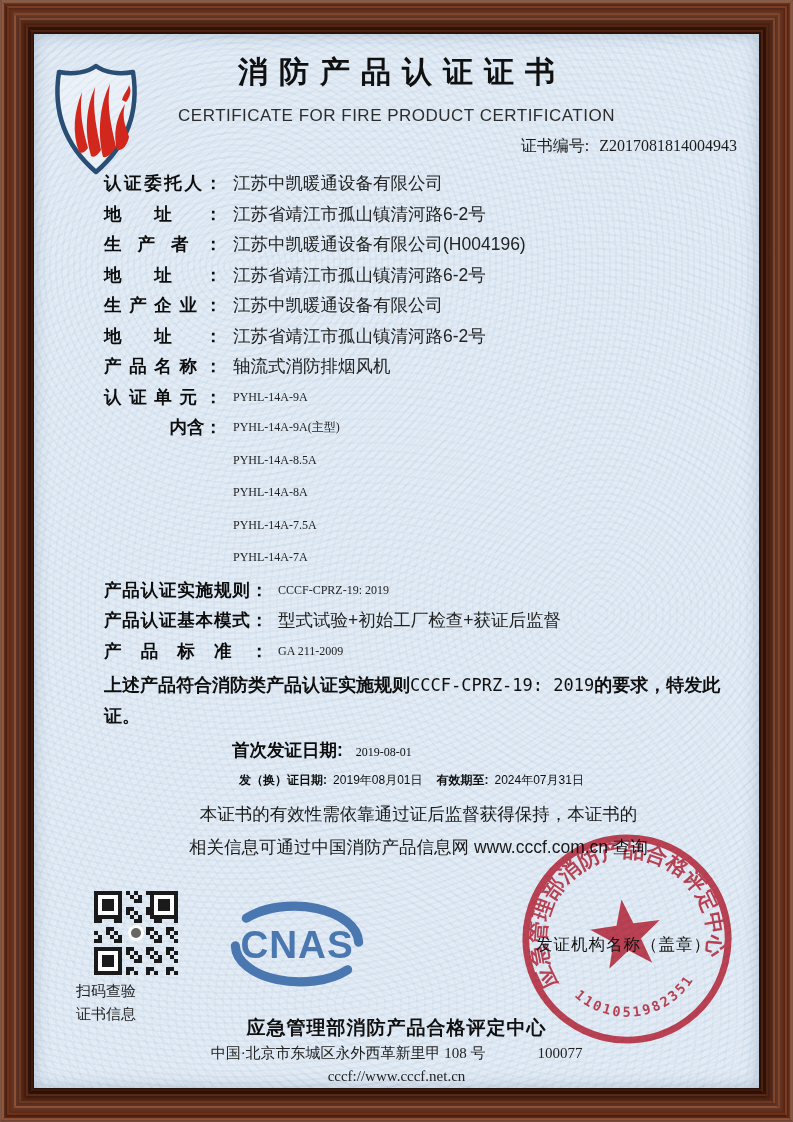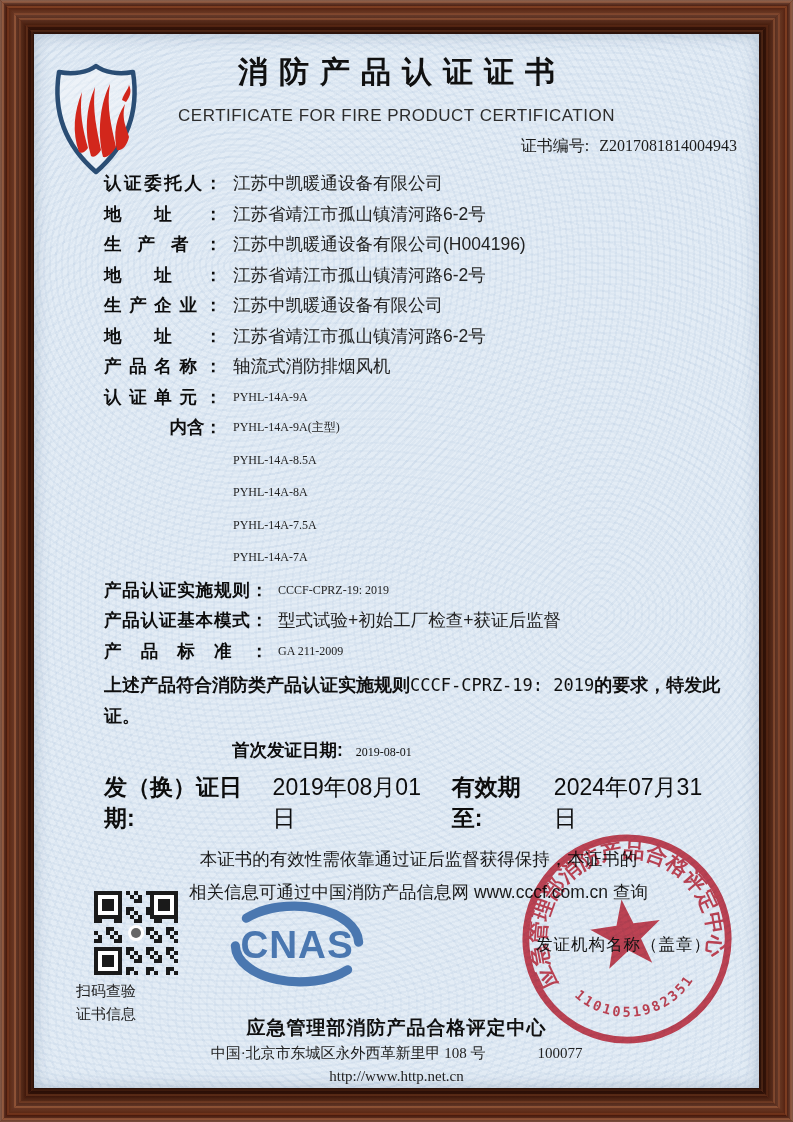--- a/index.html
+++ b/index.html
@@ -49,21 +49,21 @@
   .mlabel{width:118px;flex:none;font-weight:700;color:#0d0d0d;text-align:right;}
   .mvalue{margin-left:11px;color:#222;}
   .rrow{display:flex;margin-bottom:8.5px;font-size:17.5px;line-height:22px;}
   .rlabel{width:164px;flex:none;font-weight:700;color:#0d0d0d;
           text-align:justify;text-align-last:justify;text-justify:inter-character;}
   .rvalue{margin-left:10px;color:#222;}
   .statement{margin-top:3px;font-size:18px;font-weight:700;line-height:31px;color:#0f0f0f;width:636px;}
   .statement .code{font-weight:400;font-family:"DejaVu Sans Mono",monospace;font-size:17px;}
   .first-issue{margin:6px 0 0 128px;font-size:17.5px;font-weight:700;color:#0d0d0d;}
   .first-issue .dval{font-weight:400;margin-left:8px;}
-  .reissue{margin-top:10px;font-size:23px;font-weight:700;color:#0d0d0d;display:flex;justify-content:center;}
+  .reissue{margin-top:10px;font-size:12px;font-weight:700;color:#0d0d0d;display:flex;justify-content:center;}
   .reissue .dval{font-weight:400;margin:0 14px 0 6px;}
   .note{margin-top:9px;text-align:center;font-size:17.5px;line-height:33px;color:#1a1a1a;}
   
   .qr{position:absolute;left:60px;top:857px;width:84px;height:84px;}
   .qr-caption{position:absolute;left:42px;top:945px;width:120px;text-align:left;
               font-size:15px;line-height:23px;color:#1f1f1f;}
   .cnas-logo{position:absolute;left:190px;top:864px;width:146px;height:92px;}
   .cnas-text{position:absolute;left:340px;top:858px;font-size:15.5px;line-height:21.5px;color:#41506a;}
   .stamp{position:absolute;left:486px;top:798px;width:214px;height:214px;z-index:2;
          transform:rotate(-8deg);opacity:.9;mix-blend-mode:multiply;}
@@ -317,15 +317,15 @@
         <textPath href="#numPath" startOffset="6" textLength="140" lengthAdjust="spacing">1101051982351</textPath>
       </text>
     </svg>
     <div class="stamp-caption">发证机构名称（盖章）</div>
 
     <div class="footer-org">应急管理部消防产品合格评定中心</div>
     <div class="footer-addr">
       <span>中国·北京市东城区永外西革新里甲 108 号</span>
       <span class="post">100077</span>
     </div>
-    <div class="footer-url">http://www.http.net.cn</div>
+    <div class="footer-url">cccf://www.cccf.net.cn</div>
   </div>
 </div>
 
 </body></html>

